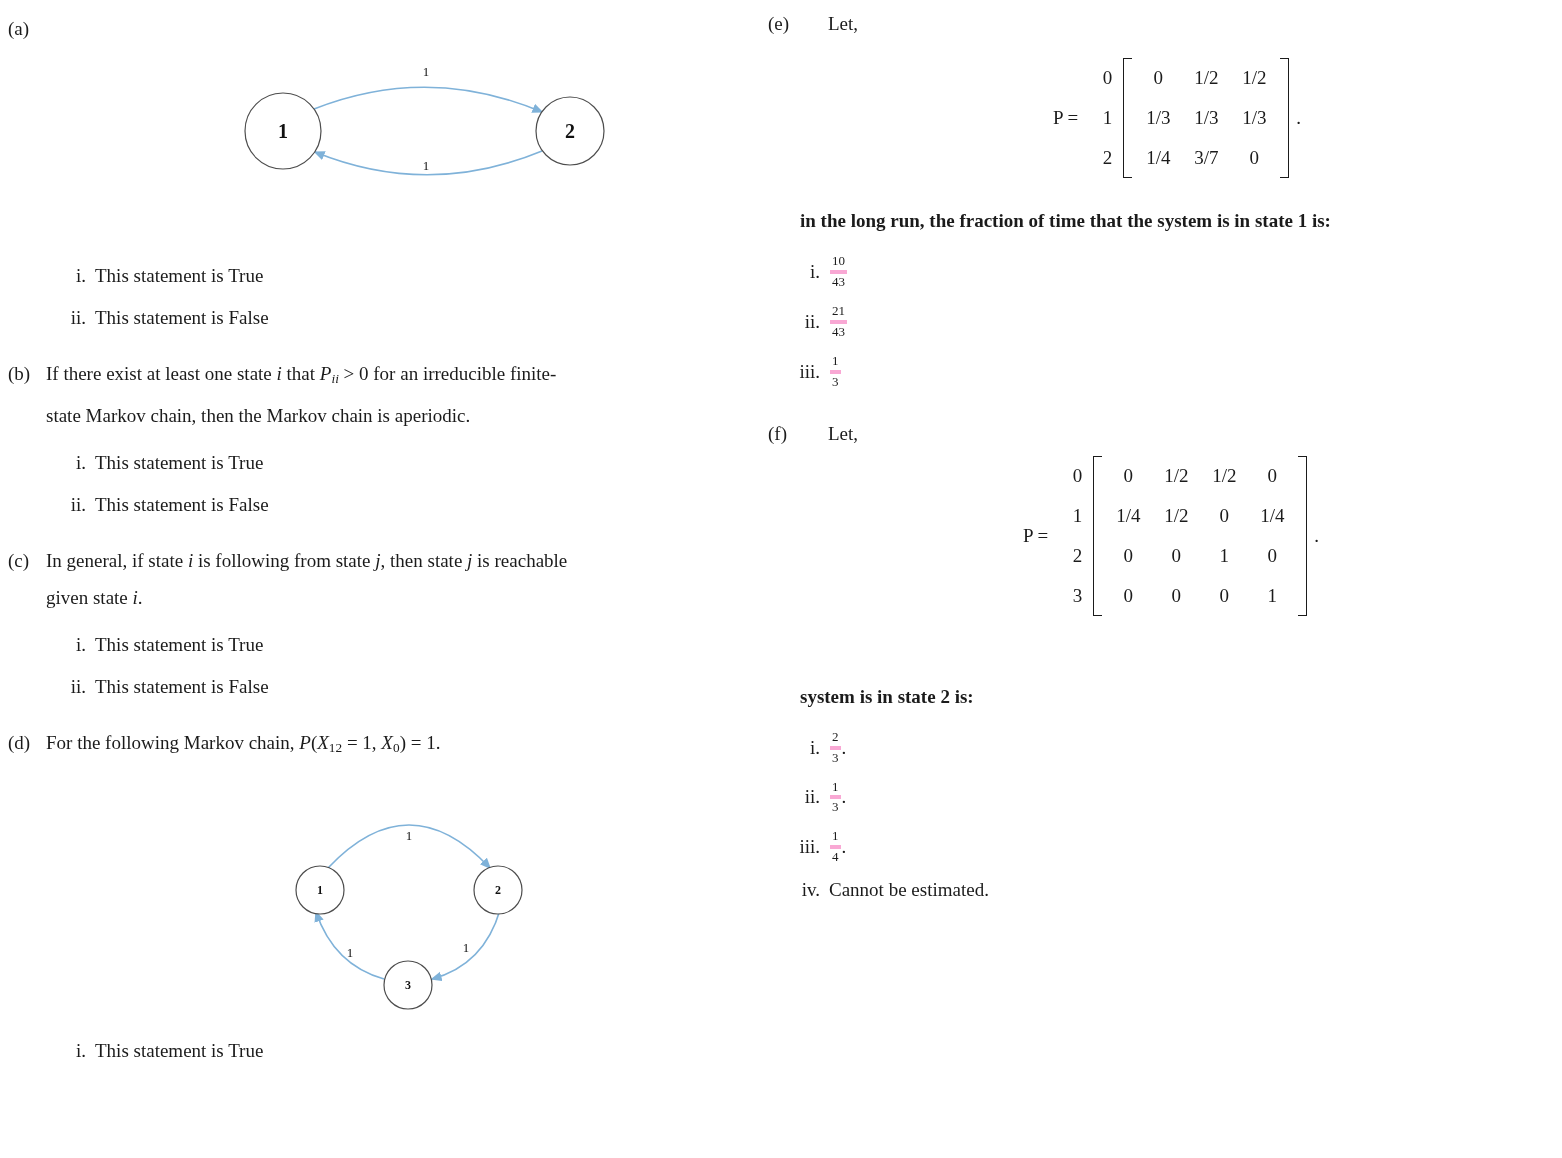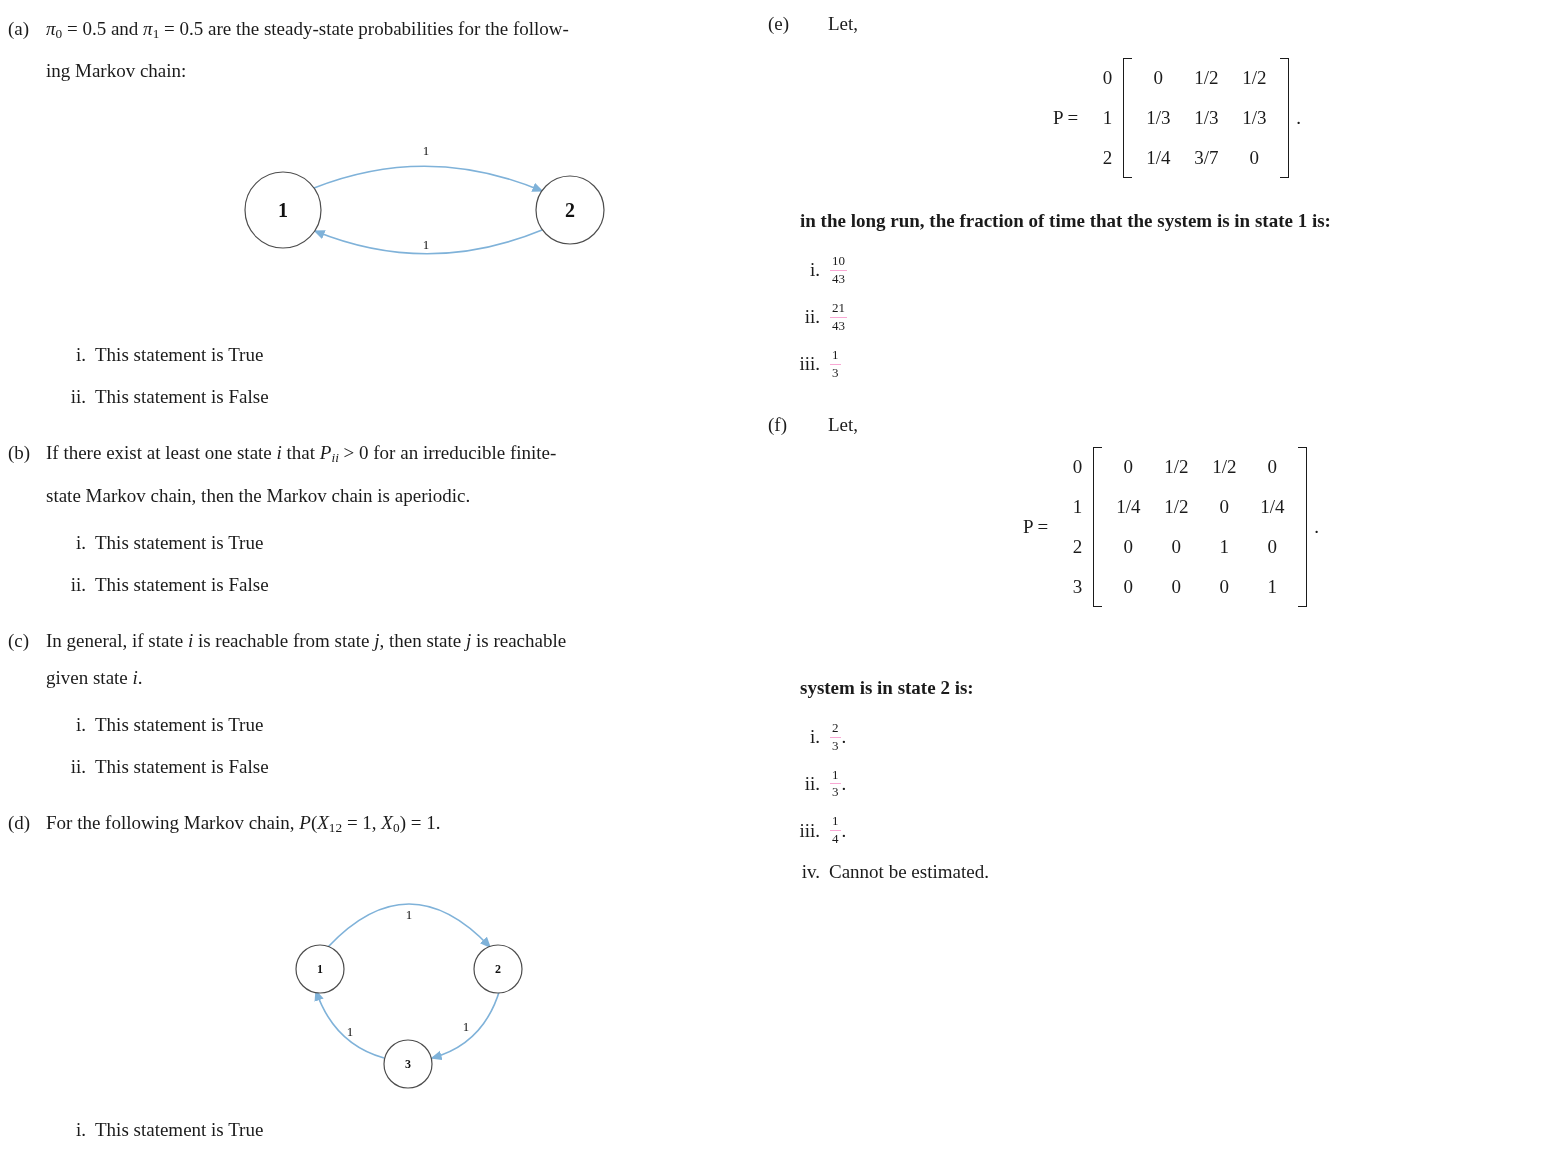--- a/index.html
+++ b/index.html
@@ -20,21 +20,21 @@
   .it { font-style:italic; }
   .sub { font-size:0.70em; vertical-align:-0.25em; }
 
   .opt { margin:16px 0 0 12px; line-height:26px; white-space:nowrap; }
   .opt-num { display:inline-block; width:28px; text-align:right; margin-right:9px; }
 
   
   .ropt { display:flex; align-items:center; margin:14px 0 0 22px; }
   .ropt .opt-num { width:30px; }
   .frac { display:inline-block; text-align:center; font-size:13px; line-height:1.15; margin:0 1px; }
-  .frac .fn { display:block; border-bottom:1px solid #f9a8d4; padding:0 2px 1px 2px; }
+  .frac .fn { display:block; border-bottom:4px solid #f9a8d4; padding:0 2px 1px 2px; }
   .frac .fd { display:block; padding-top:1px; }
 
   
   .diagram-a { display:block; margin:36px 0 42px 192px; }
   .diagram-d { display:block; margin:10px 0 14px 212px; }
   .edge { stroke:var(--edge,#7FB2D9); stroke-width:1.6; fill:none; }
   .edge-arrow { fill:var(--edge,#7FB2D9); }
   .state { fill:#ffffff; stroke:#4d4d4d; stroke-width:1.2; }
   .state-label { font-family:"Liberation Serif",serif; font-weight:700; fill:#111;
                  text-anchor:middle; dominant-baseline:central; }
@@ -62,21 +62,20 @@
   .m-period { align-self:center; margin-left:7px; }
 </style>
 </head>
 <body style="--edge: #7FB2D9;">
 
 <div class="col col-left">
 
   <div class="part">
     <div class="part-label">(a)</div>
     <div class="part-body">
-      <div class="stmt"><span class="it">π</span><span class="sub">0</span><span> = 0.5 and </span><span class="it">π</span><span class="sub">1</span><span> = 0.5 are the steady-state probabilities for the follow-</span><br><span>ing Markov chain:</span></div>
 
       <svg class="diagram-a" width="380" height="175" viewBox="0 0 380 175">
         <defs>
           <marker id="arrA" markerWidth="8" markerHeight="8" refX="6" refY="3" orient="auto">
             <path class="edge-arrow" d="M0,0 L7,3 L0,6 Z"></path>
           </marker>
         </defs>
         <path class="edge" d="M 76 63 Q 190 18 304 66" marker-end="url(#arrA)"></path>
         <path class="edge" d="M 304 105 Q 190 152 77 106" marker-end="url(#arrA)"></path>
         <circle class="state" cx="45" cy="85" r="38"></circle>
@@ -105,21 +104,21 @@
       </div>
       <div class="opt">
         <span class="opt-num">ii.</span><span class="opt-label">This statement is False</span>
       </div>
     </div>
   </div>
 
   <div class="part">
     <div class="part-label">(c)</div>
     <div class="part-body">
-      <div class="stmt"><span>In general, if state </span><span class="it">i</span><span> is reachable from state </span><span class="it">j</span><span>, then state </span><span class="it">j</span><span> is reachable</span><br><span>given state </span><span class="it">i</span><span>.</span></div>
+      <div class="stmt"><span>In general, if state </span><span class="it">i</span><span> is following from state </span><span class="it">j</span><span>, then state </span><span class="it">j</span><span> is reachable</span><br><span>given state </span><span class="it">i</span><span>.</span></div>
       <div class="opt">
         <span class="opt-num">i.</span><span class="opt-label">This statement is True</span>
       </div>
       <div class="opt">
         <span class="opt-num">ii.</span><span class="opt-label">This statement is False</span>
       </div>
     </div>
   </div>
 
   <div class="part">

